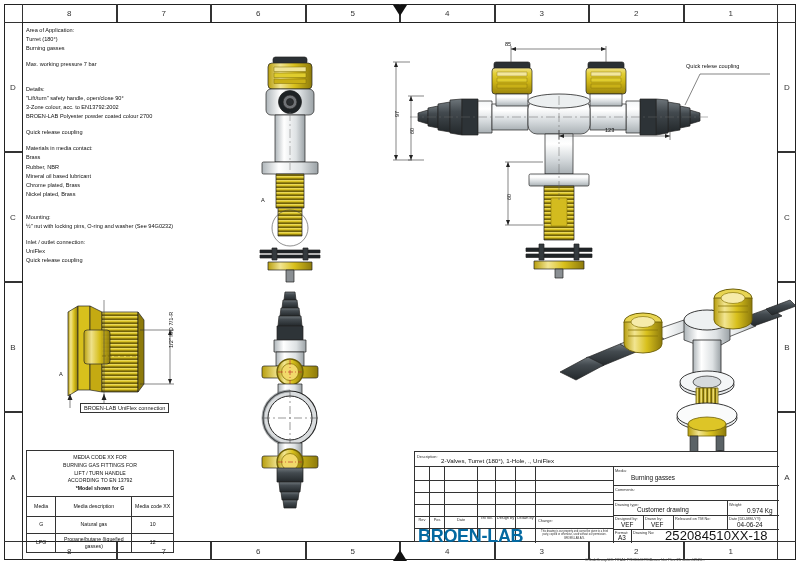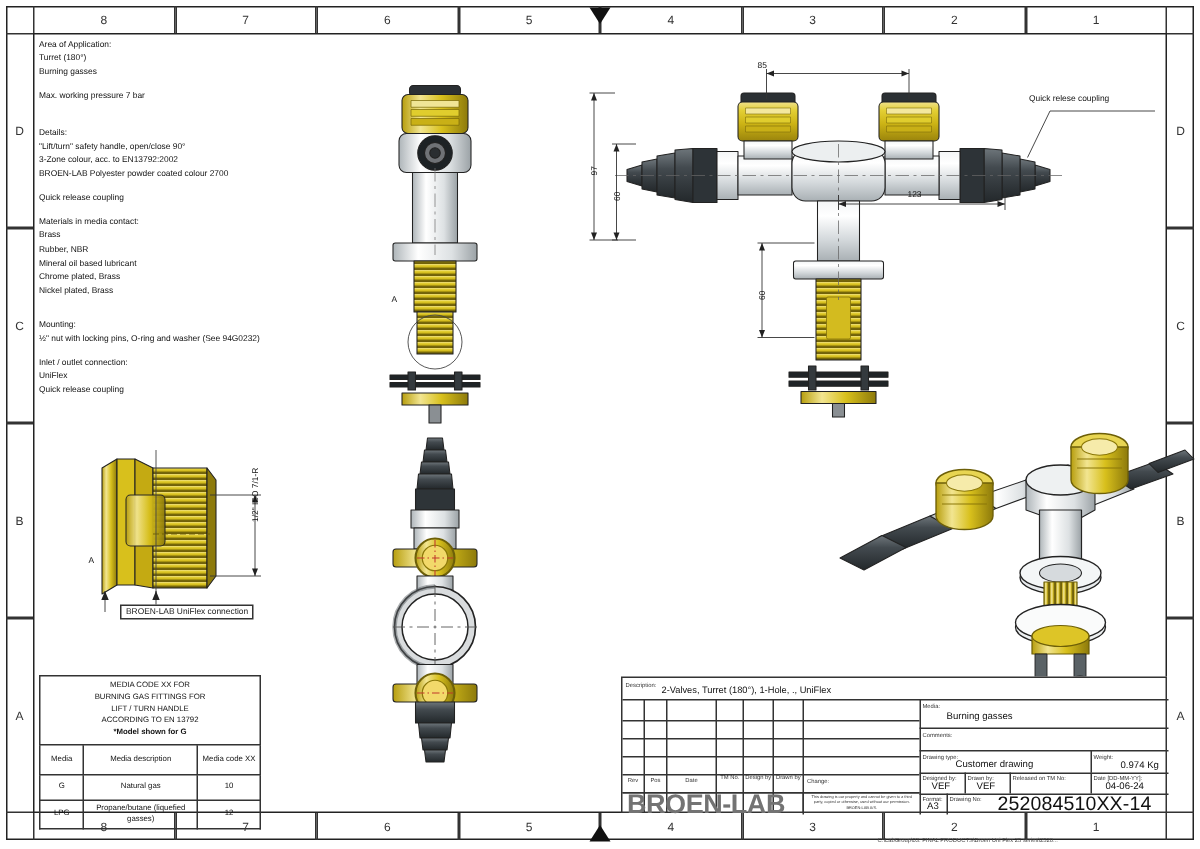--- a/index.html
+++ b/index.html
@@ -44,21 +44,21 @@
   .mediatbl .hdrcell{line-height:1.5;padding:3px 2px;}
 
   
   .titleblk{position:absolute;left:414px;top:451px;width:364px;height:91px;
             border:1px solid #333;box-sizing:border-box;background:#fff;}
   .tb-line{position:absolute;background:#333;}
   .tb-cap{position:absolute;font-size:3.9px;color:#333;white-space:nowrap;}
   .tb-val{position:absolute;font-size:6.4px;color:#111;white-space:nowrap;}
   .tb-hdr{position:absolute;font-size:3.9px;color:#333;text-align:center;
           line-height:1.15;}
-  .brand{position:absolute;font-size:18px;font-weight:bold;color:#737373;
+  .brand{position:absolute;font-size:18px;font-weight:bold;color:#0369a1;
          letter-spacing:-0.3px;font-family:"Liberation Sans", sans-serif;}
   .disclaim{position:absolute;font-size:2.6px;line-height:1.32;color:#333;
             text-align:center;}
   .dwgno{position:absolute;font-size:13px;color:#111;letter-spacing:0.1px;}
   .filepath{position:absolute;font-size:3.9px;color:#444;white-space:nowrap;}
 
   
   svg.art{position:absolute;left:0;top:0;width:800px;height:566px;
           pointer-events:none;}
 </style>
@@ -514,18 +514,18 @@
     <div class="tb-cap" style="left:230px;top:64px;">Drawn by:</div>
     <div class="tb-val" style="left:236px;top:69px;">VEF</div>
     <div class="tb-cap" style="left:260px;top:64px;">Released on TM No:</div>
     <div class="tb-val" style="left:266px;top:69px;"></div>
     <div class="tb-cap" style="left:314px;top:64px;">Date [DD-MM-YY]:</div>
     <div class="tb-val" style="left:322px;top:69px;">04-06-24</div>
 
     <div class="tb-cap" style="left:200px;top:78px;">Format:</div>
     <div class="tb-val" style="left:203px;top:82px;">A3</div>
     <div class="tb-cap" style="left:218px;top:78px;">Drawing No:</div>
-    <div class="dwgno" style="left:250px;top:76px;">252084510XX-14</div>
+    <div class="dwgno" style="left:250px;top:76px;">252084510XX-18</div>
   </div>
 
   <div class="filepath" style="left:585px;top:557px;">C:\LabGroup\03. FINAL PRODUCTS\Broen Uni Flex 25 series\2520...</div>
 
 </div>
 
 </body></html>

